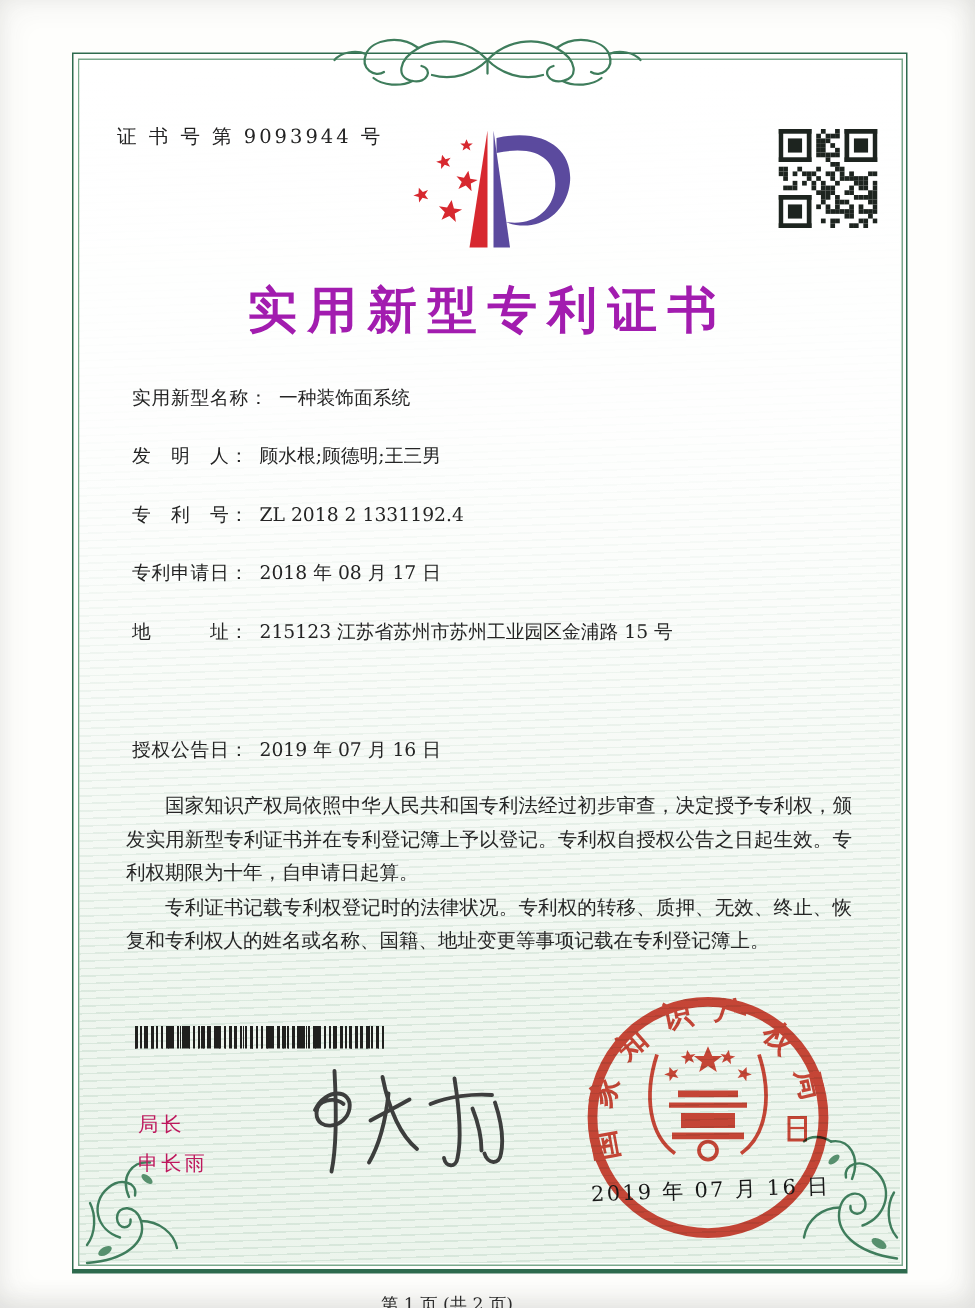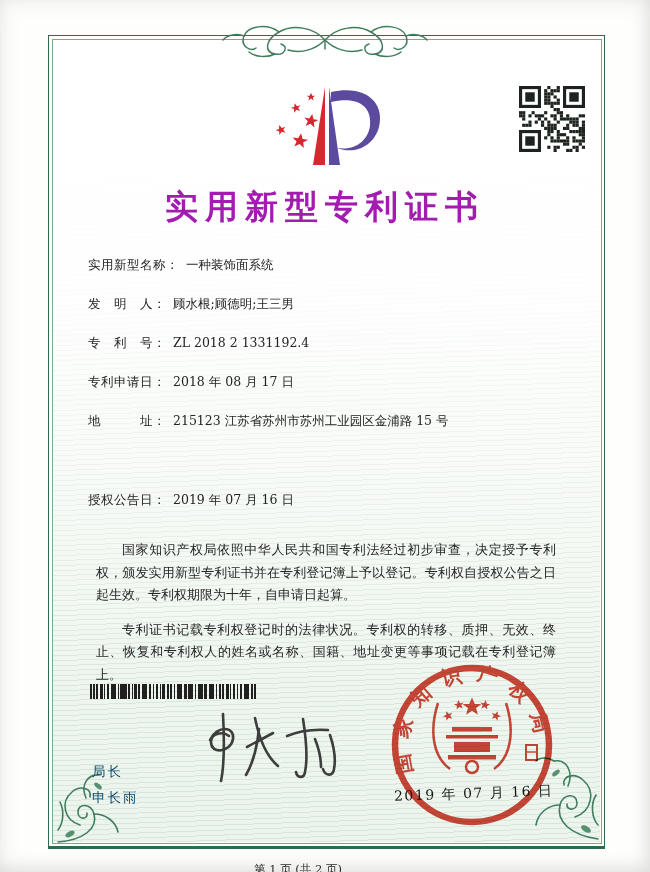--- a/index.html
+++ b/index.html
@@ -46,31 +46,31 @@
   .field-row{height:39px;line-height:17px;white-space:nowrap;}
   .field-label{letter-spacing:.5px;color:#242424;}
   .field-value{margin-left:7px;color:#242424;}
   .grant-row{position:absolute;left:88px;top:492px;width:478px;font-size:12.5px;white-space:nowrap;}
   .grant-no{position:absolute;left:239px;top:0;}
   
   .body-text{
     position:absolute;left:84px;top:527px;width:484px;
     font-size:13px;line-height:22.5px;text-align:justify;color:#262626;
   }
-  .body-text p{margin:12px;text-indent:2em;}
+  .body-text p{margin:0;text-indent:2em;}
   
   .barcode{
     position:absolute;left:90px;top:684px;width:166px;height:15px;
     background:
       repeating-linear-gradient(90deg,#20201e 0 1.5px,rgba(0,0,0,0) 1.5px 3.5px),
       repeating-linear-gradient(90deg,#20201e 0 1px,rgba(0,0,0,0) 1px 6px),
       repeating-linear-gradient(90deg,#20201e 0 2px,rgba(0,0,0,0) 2px 11px);
   }
   
-  .signer{position:absolute;left:92px;top:758px;font-size:13.5px;line-height:26px;letter-spacing:2px;color:#0c4a6e;}
+  .signer{position:absolute;left:92px;top:737px;font-size:13.5px;line-height:26px;letter-spacing:2px;color:#be185d;}
   .signature{position:absolute;left:183px;top:708px;}
   
   .seal{position:absolute;left:388px;top:661px;mix-blend-mode:multiply;opacity:.93;}
   .seal-date{
     position:absolute;left:394px;top:785px;font-size:14px;letter-spacing:1.5px;
     color:#181818;transform:rotate(-2deg);z-index:5;
   }
   
   .page-no{position:absolute;left:0;width:596px;top:826px;text-align:center;font-size:11.5px;color:#2a2a2a;margin-top:36px;}
 </style>
@@ -115,20 +115,21 @@
       <path d="M31,62 C14,56 10,36 23,25 C32,17 44,21 42,30"></path>
       <path d="M38,31 C32,16 40,4 52,6"></path>
       <path d="M52,6 C58,2 66,2 70,6"></path>
       <path d="M8,70 C15,62 15,48 10,40"></path>
       <path d="M46,50 C58,50 68,58 70,70"></path>
       <ellipse cx="20" cy="74" rx="5.5" ry="2.8" fill="#57906e" stroke="none" transform="rotate(-30 20 74)"></ellipse>
       <ellipse cx="50" cy="18" rx="4.5" ry="2.2" fill="#57906e" stroke="none" transform="rotate(40 50 18)"></ellipse>
     </g>
   </svg>
 
+  <div class="cert-no">证 书 号 第 9093944 号</div>
 
   <svg class="logo" width="120" height="84" viewBox="0 0 120 84">
     <defs>
       <path id="star" d="M0,-10 L2.94,-3.09 10,-3.09 4.28,1.18 6.18,8.09 0,3.82 -6.18,8.09 -4.28,1.18 -10,-3.09 -2.94,-3.09 Z"></path>
     </defs>
 
     <g fill="#5b4a9e">
       <polygon points="62,3 62,81 73,81"></polygon>
       <path d="M64,8 C100,0 118,20 112,43 C107,62 88,71 70,64 C89,67 101,56 103,42 C105,23 92,12 64,18 Z"></path>
     </g>

